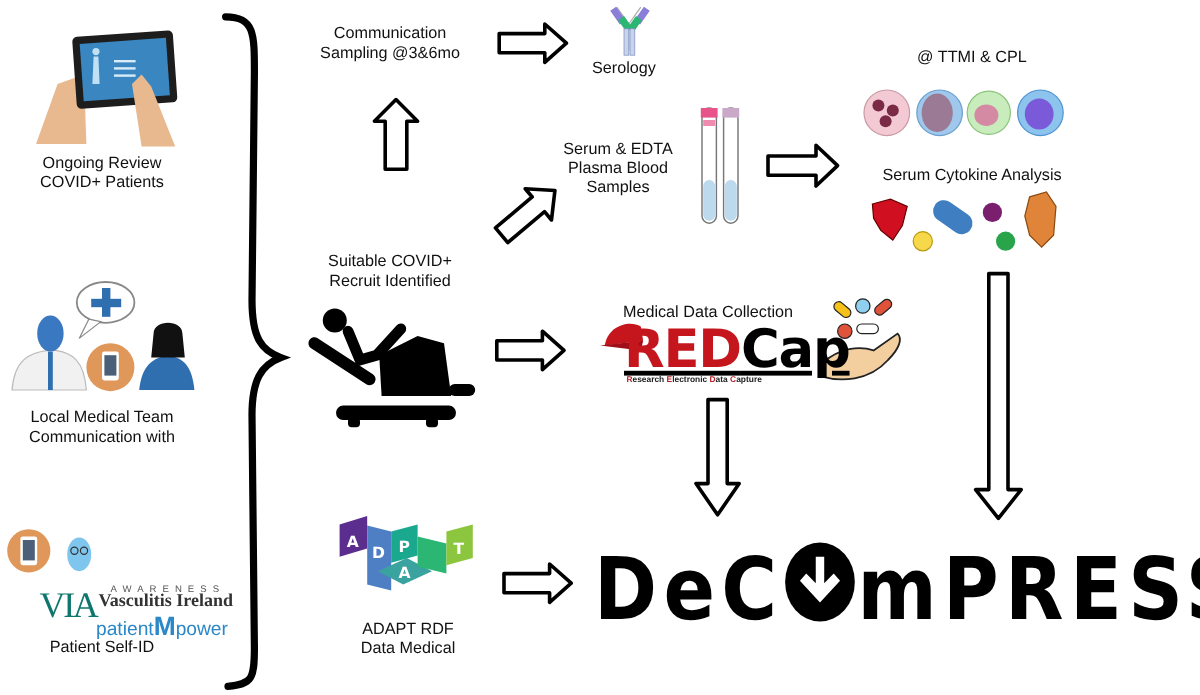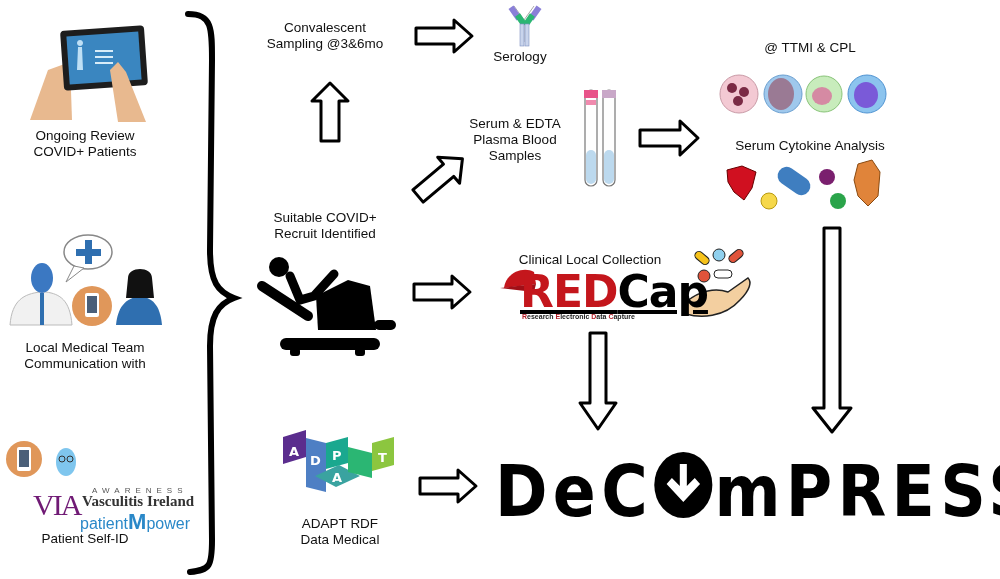--- a/index.html
+++ b/index.html
@@ -6,21 +6,21 @@
   body { width:1000px; height:579px; position:relative; overflow:hidden; font-family:"Liberation Sans", sans-serif; color:#111; }
   .abs { position:absolute; }
   .lbl { position:absolute; text-align:center; font-size:13.5px; line-height:16px; color:#111; white-space:nowrap; }
   svg { overflow:visible; }
   .decompress { position:absolute; left:495px; top:452px; font-family:"DejaVu Sans", sans-serif; font-weight:bold; font-size:72px; letter-spacing:6px; line-height:72px; color:#000; transform:scaleX(0.88); transform-origin:left top; white-space:nowrap; }
   .decompress .o { display:inline-block; width:66px; height:66px; border-radius:50%; background:#000; position:relative; vertical-align:-2px; margin:0 2px; }
   .redcap-word { position:absolute; left:520px; top:270px; font-family:"DejaVu Sans", sans-serif; font-size:44px; line-height:44px; font-weight:bold; color:#000; letter-spacing:-1px;text-decoration:underline; }
   .redcap-sub { position:absolute; left:522px; top:313px; font-size:7px; font-weight:bold; color:#222; white-space:nowrap; }
   .redcap-sub b { color:#b3202a; }
   .pm-text { position:absolute; left:80px; top:461px; font-size:16px; color:#2a88c8; white-space:nowrap;margin-top:48px; }
-  .via { position:absolute; left:33px; top:488px; font-family:"Liberation Serif", serif; font-size:30px; color:#701a75; letter-spacing:-2px; }
+  .via { position:absolute; left:33px; top:488px; font-family:"Liberation Serif", serif; font-size:30px; color:#0f766e; letter-spacing:-2px; }
   .vi-title { position:absolute; left:82px; top:493px; font-family:Liberation Serif, serif; font-weight:bold; font-size:15px; color:#333; white-space:nowrap; }
   .vi-sub { position:absolute; left:92px; top:486px; font-size:8px; letter-spacing:5px; color:#555; white-space:nowrap;text-align:center; }
 </style>
 </head>
 <body>
 
 <svg class="abs" style="left:0;top:0" width="1000" height="579">
   <path d="M188,14 C212,14 212,28 212,60 L210,250 C210,282 218,292 234,298 C218,304 210,316 210,346 L212,540 C212,566 210,570 190,572" fill="none" stroke="#000" stroke-width="6" stroke-linecap="round"></path>
 
   <g transform="translate(330,83)">
@@ -181,38 +181,38 @@
 
 <div class="pm-text">
   <span>patient</span><span style="font-size:22px;font-weight:bold">M</span><span>power</span>
 </div>
 <div class="via">VIA</div>
 <div class="vi-title">Vasculitis Ireland</div>
 <div class="vi-sub">AWARENESS</div>
 <div class="lbl" style="left:30px;top:531px;width:110px">Patient Self-ID</div>
 
 <div class="lbl" style="left:250px;top:20px;width:150px">
-  <div>Convalescent</div>
+  <div>Communication</div>
   <div>Sampling @3&amp;6mo</div>
 </div>
 <div class="lbl" style="left:485px;top:49px;width:70px">Serology</div>
 <div class="lbl" style="left:460px;top:116px;width:110px">
   <div>Serum &amp; EDTA</div>
   <div>Plasma Blood</div>
   <div>Samples</div>
 </div>
 <div class="lbl" style="left:730px;top:40px;width:160px">
   <div>@ TTMI &amp; CPL</div>
 </div>
 <div class="lbl" style="left:715px;top:138px;width:190px">Serum Cytokine Analysis</div>
 <div class="lbl" style="left:260px;top:210px;width:130px">
   <div>Suitable COVID+</div>
   <div>Recruit Identified</div>
 </div>
-<div class="lbl" style="left:505px;top:252px;width:170px">Clinical Local Collection</div>
+<div class="lbl" style="left:505px;top:252px;width:170px">Medical Data Collection</div>
 
 <div class="redcap-word">
   <span style="color: rgb(196, 22, 28);">RED</span><span>Cap</span>
 </div>
 <div class="redcap-sub">
   <b>R</b><span>esearch </span><b>E</b><span>lectronic </span><b>D</b><span>ata </span><b>C</b><span>apture</span>
 </div>
 
 <div class="lbl" style="left:275px;top:516px;width:130px">
   <div>ADAPT RDF</div>

